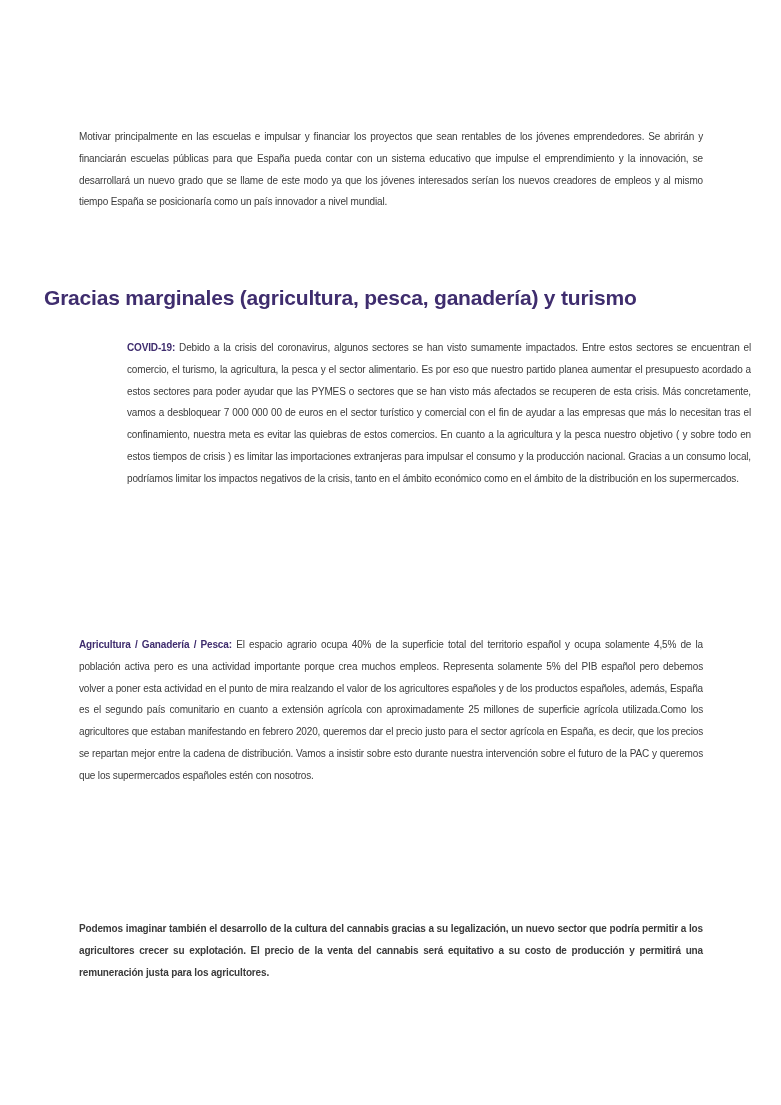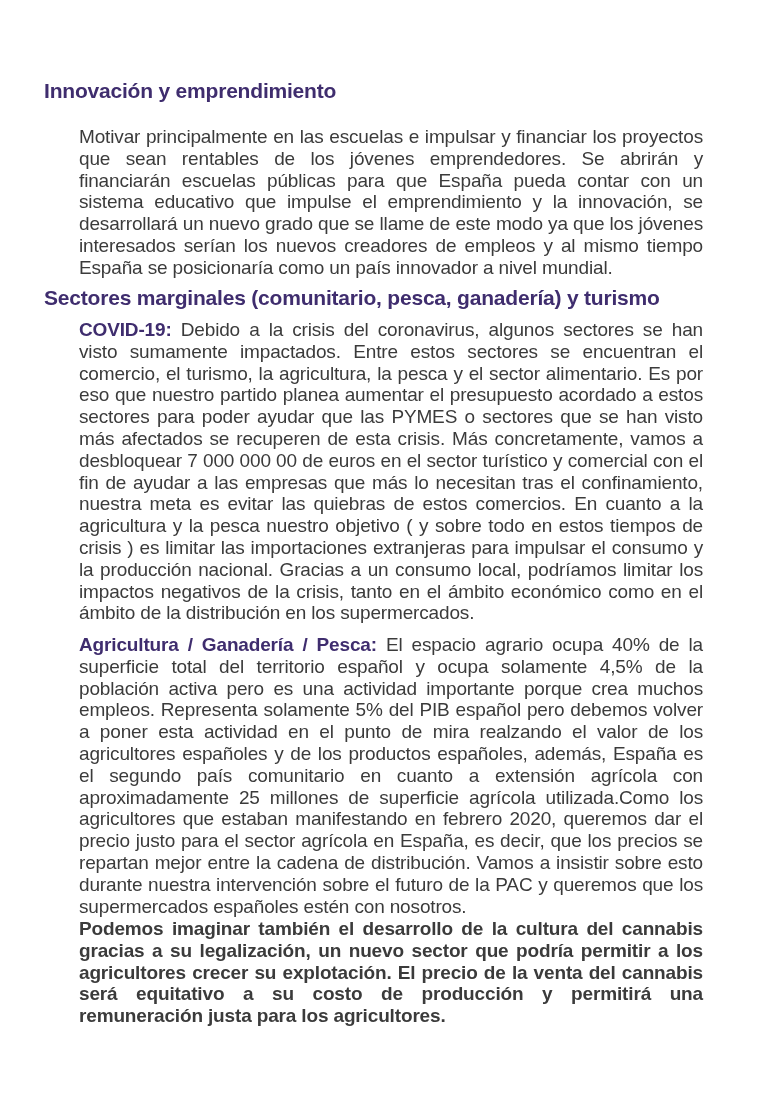--- a/index.html
+++ b/index.html
@@ -32,47 +32,46 @@
       letter-spacing: -0.2px;
       white-space: nowrap;
     }
     #h-innov { left: 44px; top: 79px; }
     #h-sect { left: 44px; top: 286px; }
     .para {
       position: absolute;
       left: 79px;
       width: 624px;
       margin: 0;
-      font-size: 19px;
+      font-size: 10px;
       line-height: 21.8px;
       text-align: justify;
       color: #3b3b3b;
       letter-spacing: -0.15px;
     }
     .lead {
       font-weight: bold;
       color: #3f2d6e;
     }
     #p-innov { top: 126px; }
-    #p-covid { top: 319px; }
+    #p-covid { top: 337px; margin-left: 48px; }
     #p-agri { top: 634px; }
     #p-cannabis { top: 918px; font-weight: bold; }
   </style>
 </head>
 <body>
 
 <div class="page">
 
-  <h2 id="h-innov">Innovación y emprendimiento</h2>
 
   <p class="para" id="p-innov">
     <span>Motivar principalmente en las escuelas e impulsar y financiar los proyectos que sean rentables de los jóvenes emprendedores. Se abrirán y financiarán escuelas públicas para que España pueda contar con un sistema educativo que impulse el emprendimiento y la innovación, se desarrollará un nuevo grado que se llame de este modo ya que los jóvenes interesados serían los nuevos creadores de empleos y al mismo tiempo España se posicionaría como un país innovador a nivel mundial.</span>
   </p>
 
-  <h2 id="h-sect">Sectores marginales (comunitario, pesca, ganadería) y turismo</h2>
+  <h2 id="h-sect">Gracias marginales (agricultura, pesca, ganadería) y turismo</h2>
 
   <p class="para" id="p-covid">
     <span class="lead">COVID-19:</span><span> Debido a la crisis del coronavirus, algunos sectores se han visto sumamente impactados.  Entre estos sectores se encuentran el comercio, el turismo, la agricultura, la pesca y el sector alimentario. Es por eso que nuestro partido planea aumentar el presupuesto acordado a estos sectores para poder ayudar que las PYMES o sectores que se han visto más afectados se recuperen de esta crisis. Más concretamente, vamos a desbloquear 7 000 000 00 de euros en el sector turístico y comercial con el fin de ayudar a las empresas que más lo necesitan tras el confinamiento, nuestra meta es evitar las quiebras de estos comercios. En cuanto a la agricultura y la pesca nuestro objetivo ( y sobre todo en estos tiempos de crisis ) es limitar las importaciones extranjeras para impulsar el consumo y la producción nacional. Gracias a un consumo local, podríamos limitar los impactos negativos de la crisis, tanto en el ámbito económico como en el ámbito de la distribución en los supermercados.</span>
   </p>
 
   <p class="para" id="p-agri">
     <span class="lead">Agricultura / Ganadería / Pesca:</span><span> El espacio agrario ocupa 40% de la superficie total del territorio español y ocupa solamente 4,5% de la población activa pero es una actividad importante porque crea muchos empleos. Representa solamente 5% del PIB español pero debemos volver a poner esta actividad en el punto de mira realzando el valor de los agricultores españoles y de los productos españoles, además, España es el segundo país comunitario en cuanto a extensión agrícola con aproximadamente 25 millones de superficie agrícola utilizada.Como los agricultores que estaban manifestando en febrero 2020, queremos dar el precio justo para el sector agrícola en España, es decir, que los precios se repartan mejor entre la cadena de distribución. Vamos a insistir sobre esto durante nuestra intervención sobre el futuro de la PAC y queremos que los supermercados españoles estén con nosotros.</span>
   </p>
 
   <p class="para" id="p-cannabis">

